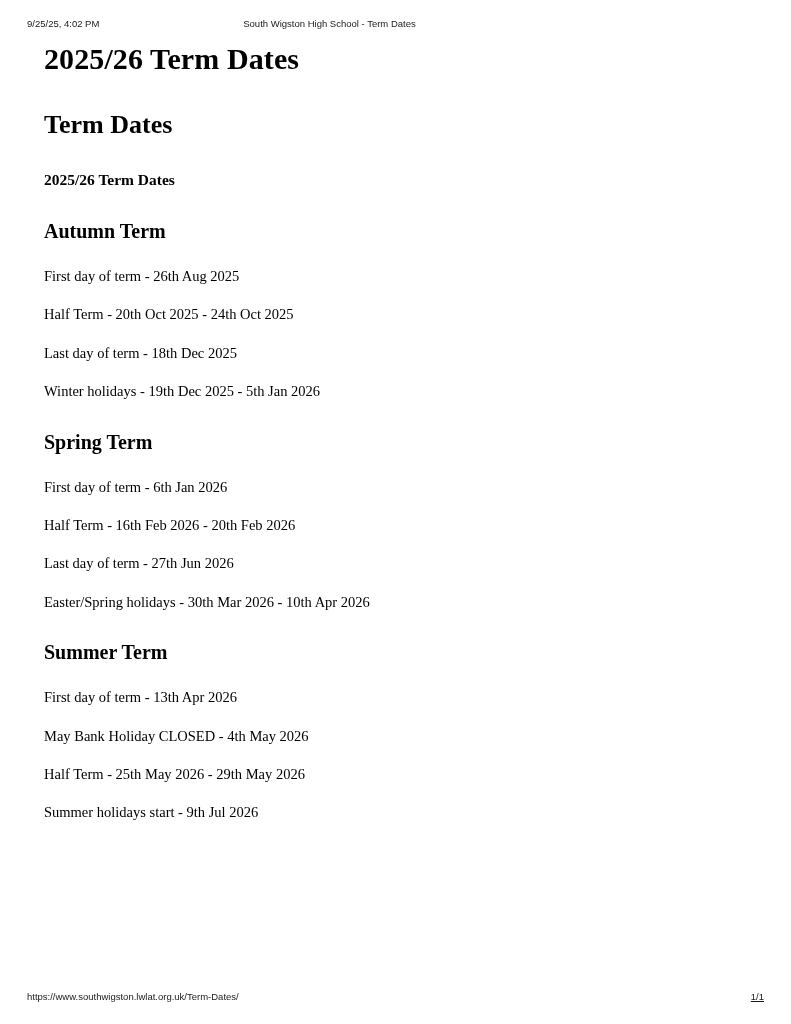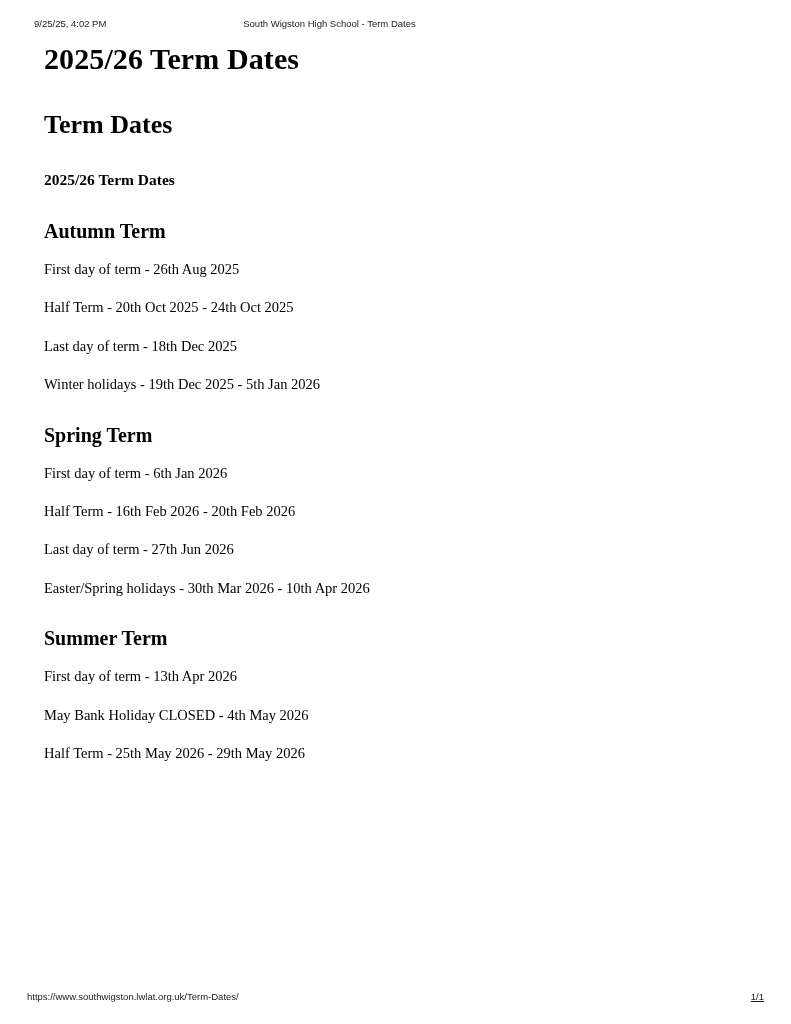--- a/index.html
+++ b/index.html
@@ -24,21 +24,21 @@
     left: 0;
     width: 791px;
     height: 14px;
     font-family: "Liberation Sans", "DejaVu Sans", sans-serif;
     font-size: 9.5px;
     color: #1a1a1a;
     line-height: 14px;
   }
   .print-header .ph-left {
     position: absolute;
-    left: 34px;
+    left: 27px;
     top: 0;
     white-space: nowrap;
     text-align: right;
   }
   .print-header .ph-center {
     position: absolute;
     left: 0;
     top: 0;
     width: 659px;
     text-align: center;
@@ -112,21 +112,21 @@
     padding: 0;
   }
 
   .line {
     font-size: 14.5px;
     line-height: 1.2;
     margin: 21px 0 0 0;
     white-space: nowrap;
   }
   .term-lines .line:first-child {
-    margin-top: 18px;
+    margin-top: 25px;
   }
 </style>
 </head>
 <body>
 
 <div class="print-header">
   <span class="ph-left">9/25/25, 4:02 PM</span>
   <span class="ph-center">South Wigston High School - Term Dates</span>
 </div>
 
@@ -152,20 +152,21 @@
     <p class="line">Half Term - 16th Feb 2026 - 20th Feb 2026</p>
     <p class="line">Last day of term - 27th Jun 2026</p>
     <p class="line">Easter/Spring holidays - 30th Mar 2026 - 10th Apr 2026</p>
   </div>
 
   <h3 class="h3-term">Summer Term</h3>
   <div class="term-lines">
     <p class="line">First day of term - 13th Apr 2026</p>
     <p class="line">May Bank Holiday CLOSED - 4th May 2026</p>
     <p class="line">Half Term - 25th May 2026 - 29th May 2026</p>
+    <p class="line">Summer holidays start - 9th Jul 2026</p>
   </div>
 
 </div>
 
 <div class="print-footer">
   <span class="pf-left">https://www.southwigston.lwlat.org.uk/Term-Dates/</span>
   <span class="pf-right">1/1</span>
 </div>
 
 </body></html>

